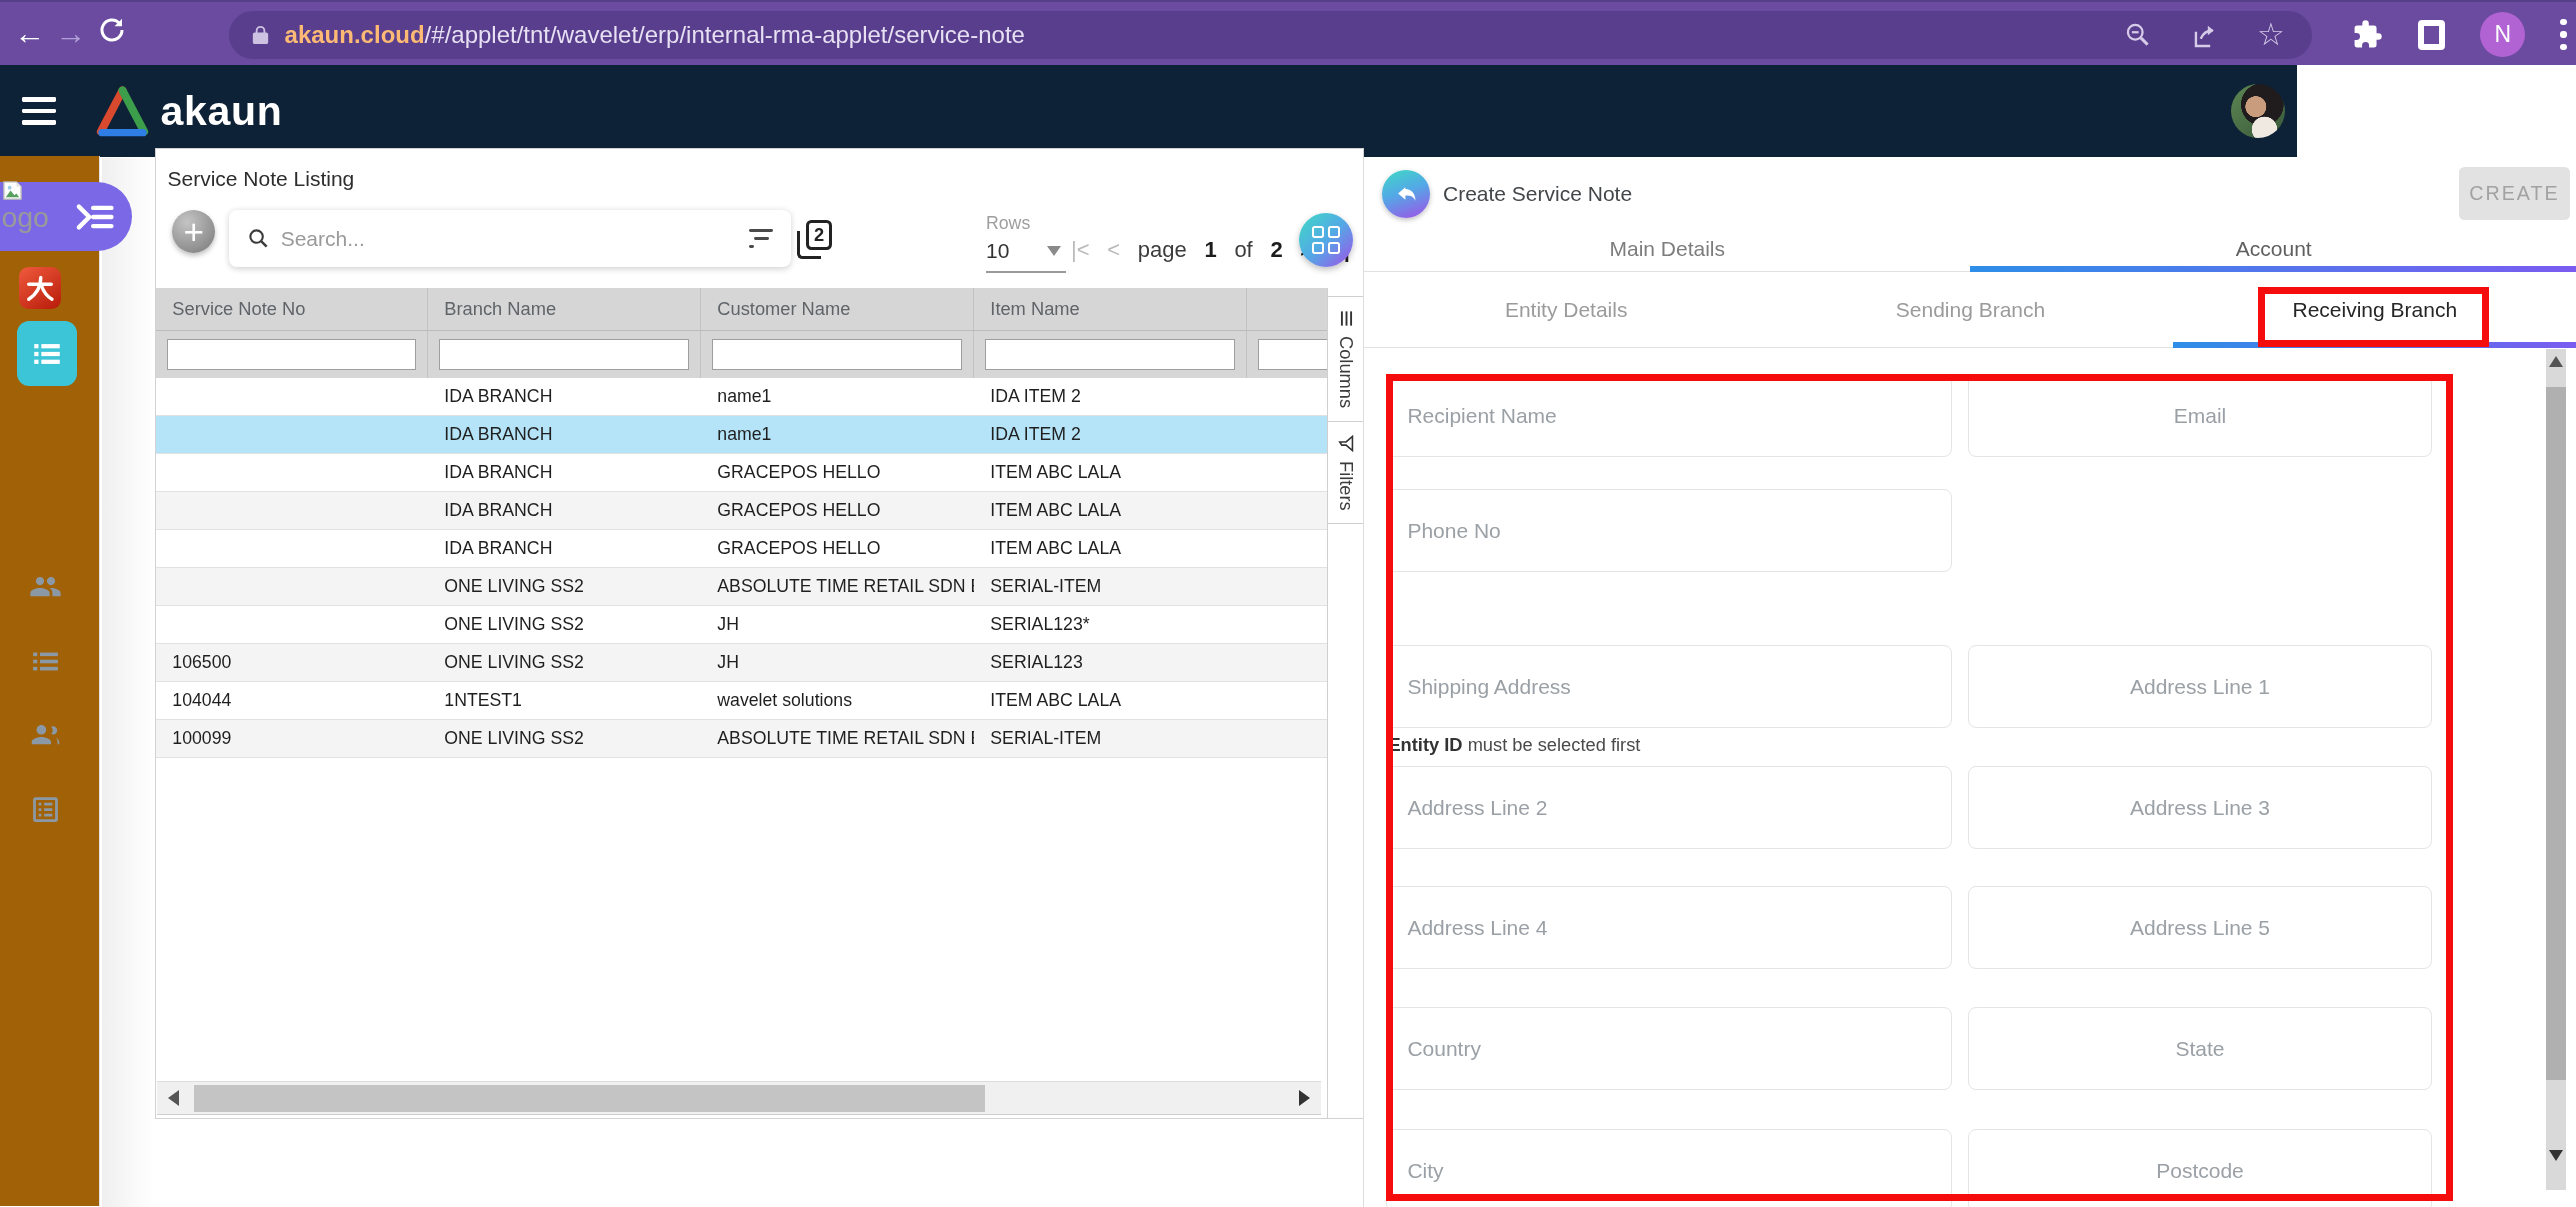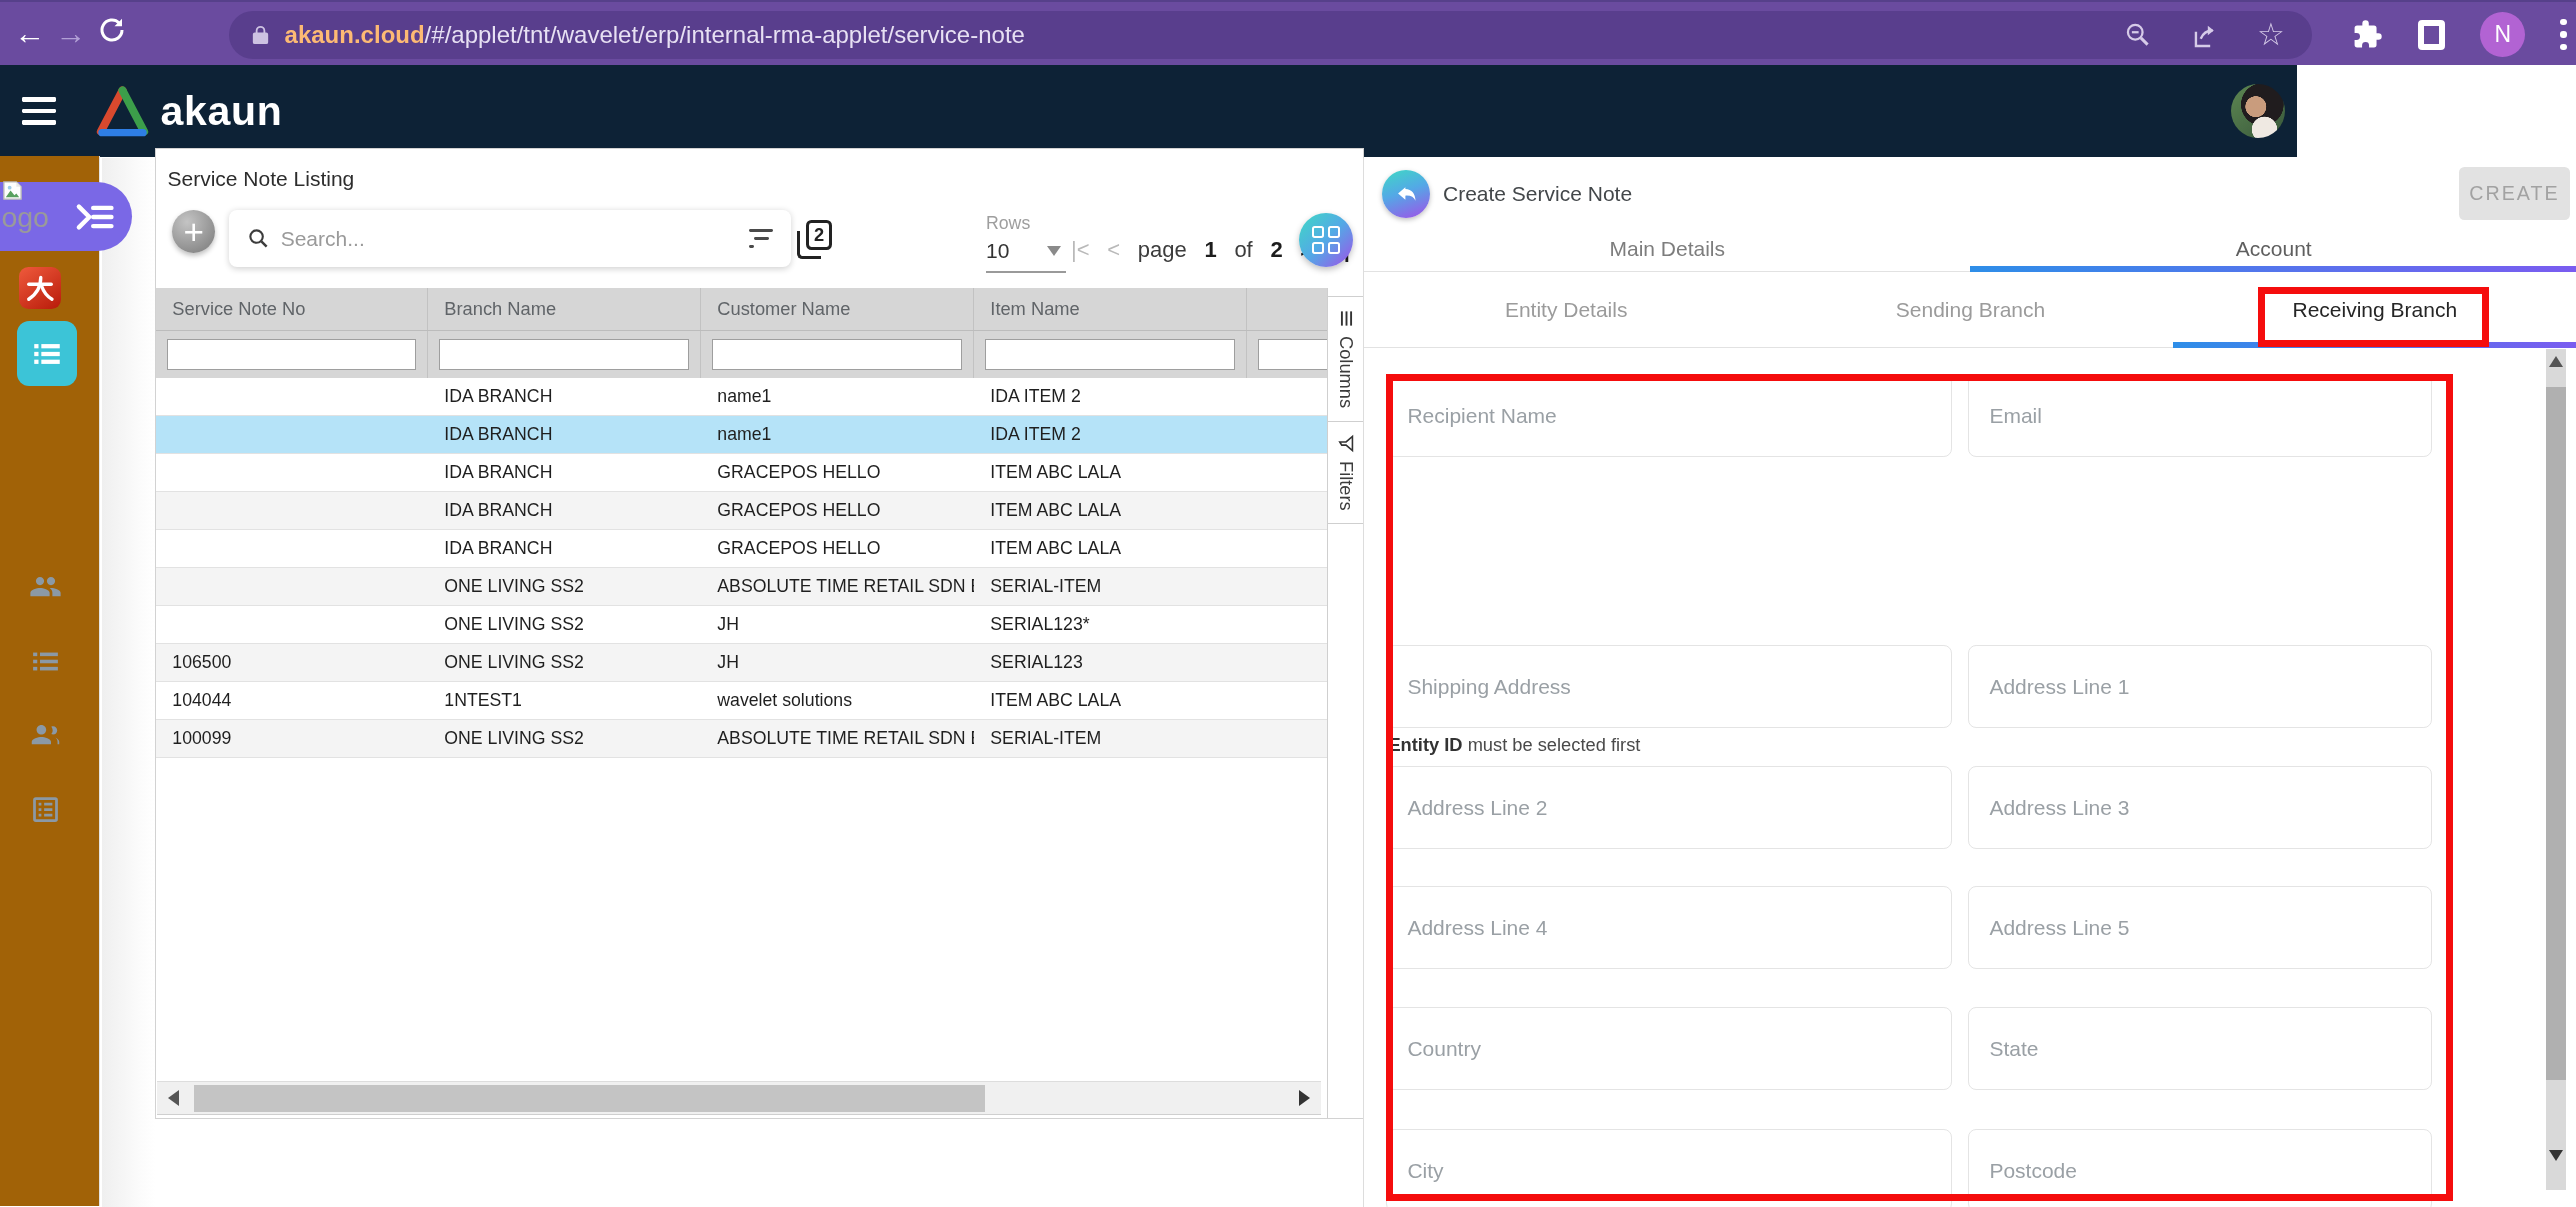--- a/index.html
+++ b/index.html
@@ -144,21 +144,21 @@
     font-size:21px; color:#9b9b9b; cursor:pointer; }
   .tabs2 .tab.active { color:#262626; }
   .div2 { position:absolute; left:0; top:189px; width:1213px; height:1.4px; background:#e2e2e2; }
   .ul2 { position:absolute; left:809px; top:184px; width:404px; height:6.1px;
     background:linear-gradient(to right,#2e8ee8,#7a5cf0); }
 
   .fld { position:absolute; height:83px; border:1.4px solid #e4e4e4; border-radius:8.1px;
     background:#fff; font-size:21px; color:#444; padding:0 20.4px; outline:none;
     font-family:"Liberation Sans",sans-serif; }
   .fld::placeholder { color:#9aa0a5; }
-  .c1 { left:22px; width:566px; } .c2 { left:604px; width:464px; }
+  .c1 { left:22px; width:566px; } .c2 { left:604px; width:464px;text-align:center; }
   .hint { position:absolute; left:24.4px; top:576px; font-size:18.3px; color:#4a4a4a; }
   .hint b { color:#333; }
 
   .anno { position:absolute; border:7.5px solid #f50d0d; z-index:60; pointer-events:none; }
   .anno1 { left:894px; top:129px; width:231px; height:60px; }
   .anno2 { left:22px; top:216px; width:1067px; height:827px; }
 
   .vscroll { position:absolute; left:1182px; top:191px; width:20.4px; height:841px; background:#d9d9d9; }
   .vthumb { position:absolute; left:0; top:38px; width:20.4px; height:693px; background:#b0b0b0; }
   .varr-u { position:absolute; left:2.7px; top:6.8px; width:0; height:0;
@@ -486,20 +486,21 @@
     <div class="tabs2">
       <div class="tab">Entity Details</div>
       <div class="tab">Sending Branch</div>
       <div class="tab active">Receiving Branch</div>
     </div>
     <div class="div2"></div>
     <div class="ul2"></div>
 
     <input class="fld c1" style="top: 216px;" placeholder="Recipient Name">
     <input class="fld c2" style="top: 216px;" placeholder="Email">
+    <input class="fld c1" style="top: 331px;" placeholder="Phone No">
     <input class="fld c1" style="top: 487px;" placeholder="Shipping Address">
     <input class="fld c2" style="top: 487px;" placeholder="Address Line 1">
     <div class="hint"><b>Entity ID</b><span> must be selected first</span></div>
     <input class="fld c1" style="top: 608px;" placeholder="Address Line 2">
     <input class="fld c2" style="top: 608px;" placeholder="Address Line 3">
     <input class="fld c1" style="top: 728px;" placeholder="Address Line 4">
     <input class="fld c2" style="top: 728px;" placeholder="Address Line 5">
     <input class="fld c1" style="top: 849px;" placeholder="Country">
     <input class="fld c2" style="top: 849px;" placeholder="State">
     <input class="fld c1" style="top: 971px;" placeholder="City">

